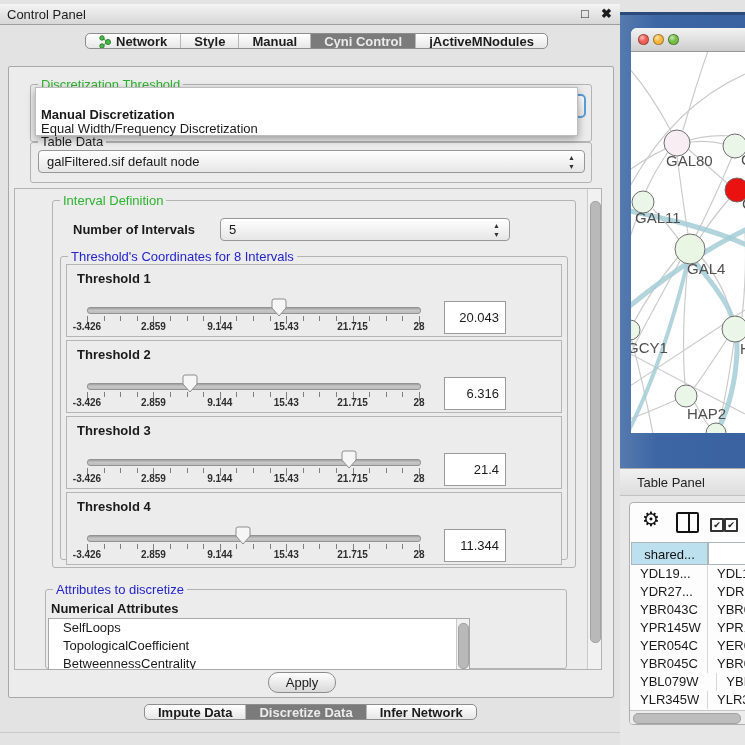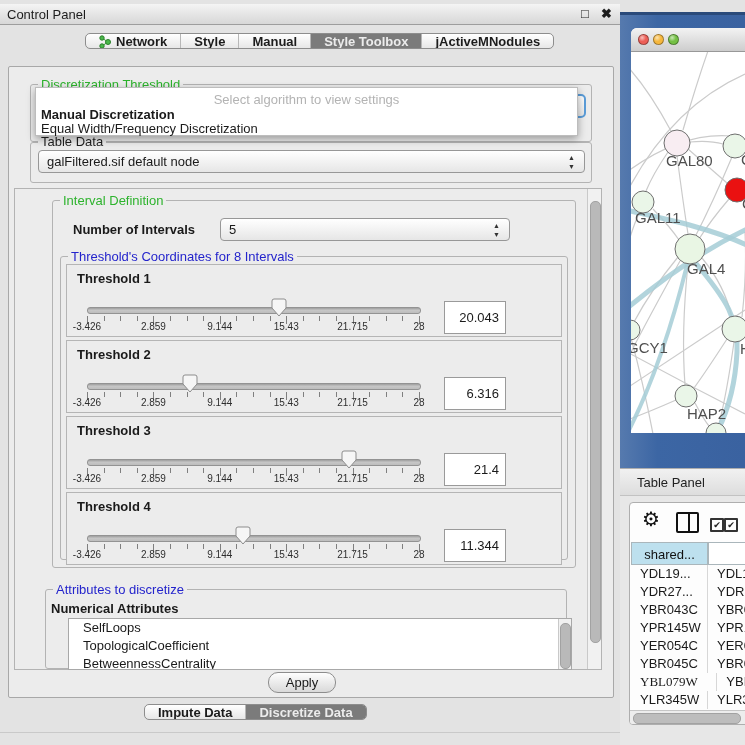--- a/index.html
+++ b/index.html
@@ -44,25 +44,25 @@
   #scrollpane{left:14px;top:188px;width:588px;height:482px;background:#ececec;border:1px solid #b3b3b3}
   .vsb-track{position:absolute;right:0;top:0;width:13px;height:100%;background:#f1f1f1;border-left:1px solid #c9c9c9}
   .vsb-thumb{position:absolute;left:2px;width:9px;border-radius:5px;background:#b9b9b9;border:1px solid #a2a2a2}
 
   .th-box{position:relative;width:494px;height:71px;background:#ececec;border:1px solid #b5b5b5;margin-bottom:3px}
   .th-label{position:absolute;left:10px;top:6px;font-weight:700}
   .th-track{position:absolute;left:20px;top:42px;width:332px;height:5px;border-radius:3px;
             background:linear-gradient(#9e9e9e,#c6c6c6 45%,#bdbdbd);border:1px solid #939393}
   .th-thumb{position:absolute;top:33px}
   .tick{position:absolute;width:1px;background:#7f7f7f}
-  .tick-lab{position:absolute;top:56px;font-size:10px;font-weight:400;color:#2e2e2e;transform:translateX(-50%)}
+  .tick-lab{position:absolute;top:56px;font-size:10px;font-weight:700;color:#2e2e2e;transform:translateX(-50%)}
   .th-val{position:absolute;left:377px;top:36px;width:54px;height:31px;background:#fff;border:1px solid #9a9a9a;
           text-align:right;line-height:31px;padding-right:6px}
 
-  #attr-list{left:68px;top:618px;width:504px;height:52px;background:#fff;border:1px solid #a8a8a8;overflow:hidden}
+  #attr-list{left:48px;top:618px;width:422px;height:52px;background:#fff;border:1px solid #a8a8a8;overflow:hidden}
   #attr-list .it{padding-left:14px;line-height:18px;white-space:nowrap}
 
   #apply-btn{left:268px;top:672px;width:68px;height:21px;border:1px solid #8d8d8d;border-radius:10px;
              background:linear-gradient(#fefefe,#d9d9d9);text-align:center;line-height:19px}
 
   
   #right-panel{left:620px;top:12px;width:125px;height:745px;background:#e7e7e7}
   #net-frame{left:0;top:0;width:125px;height:456px;
              background:linear-gradient(90deg,#567aae,#3c66a4 30%,#3a62a0)}
   #net-frame .topline{position:absolute;left:0;top:0;width:100%;height:3px;background:#2a4a7a}
@@ -115,35 +115,34 @@
         </svg>
         <span>Network</span>
       </div>
       <div class="seg">
         <span>Style</span>
       </div>
       <div class="seg">
         <span>Manual</span>
       </div>
       <div class="seg sel">
-        <span>Style Toolbox</span>
+        <span>Cyni Control</span>
       </div>
       <div class="seg">
         <span>jActiveMNodules</span>
       </div>
     </div>
 
   <div class="abs" id="outer-box"></div>
 
   <div class="abs groupbox" style="left:30px;top:84px;width:562px;height:58px"></div>
   <span class="gtitle green" style="left:38px;top:77px;z-index:5">Discretization Threshold</span>
   <div class="abs" id="algo-focus"></div>
 
   <div class="abs" id="algo-popup">
-    <div class="ph">Select algorithm to view settings</div>
     <div class="op1">Manual Discretization</div>
     <div class="op2">Equal Width/Frequency Discretization</div>
   </div>
 
   <div class="abs groupbox" style="left:30px;top:142px;width:562px;height:41px"></div>
   <span class="gtitle" style="left:38px;top:134px;color:#1f1f1f">Table Data</span>
   <div class="abs combo" style="left:38px;top:150px;width:547px;height:23px">
     <span>galFiltered.sif default node</span>
     <span class="arrows">▲<br>▼</span>
   </div>
@@ -321,20 +320,23 @@
   </div>
 
   <div class="abs" id="apply-btn">Apply</div>
 
   <div class="abs seg-bar" id="bottom-tabs" style="left:144px;top:704px">
       <div class="seg">
         <span>Impute Data</span>
       </div>
       <div class="seg sel">
         <span>Discretize Data</span>
+      </div>
+      <div class="seg">
+        <span>Infer Network</span>
       </div>
     </div>
   <div class="abs" style="left:0;top:732px;width:620px;height:1px;background:#c9c9c9"></div>
 </div>
 
 <div class="abs" id="right-panel">
 
   <div class="abs" id="net-frame">
     <div class="topline"></div>
     <div class="abs" id="mac-win">
@@ -428,21 +430,21 @@
           </div>
           <div class="tp-row">
             <div class="tp-cell" style="width: 77px; border-right: 1px solid rgb(215, 215, 215);">YER054C</div>
             <div class="tp-cell" style="width: 120px;">YER0</div>
           </div>
           <div class="tp-row">
             <div class="tp-cell" style="width: 77px; border-right: 1px solid rgb(215, 215, 215);">YBR045C</div>
             <div class="tp-cell" style="width: 120px;">YBR0</div>
           </div>
           <div class="tp-row">
-            <div class="tp-cell" style="width: 91px; border-right: 1px solid rgb(215, 215, 215); font-family: Liberation Serif, serif;">YBL079W</div>
+            <div class="tp-cell" style="width: 91px; border-right: 1px solid rgb(215, 215, 215);">YBL079W</div>
             <div class="tp-cell" style="width: 120px;">YBL0</div>
           </div>
           <div class="tp-row">
             <div class="tp-cell" style="width: 77px; border-right: 1px solid rgb(215, 215, 215);">YLR345W</div>
             <div class="tp-cell" style="width: 120px;">YLR3</div>
           </div>
         </div>
     </div>
     <div id="tp-hsb">
       <div class="thumb"></div>

